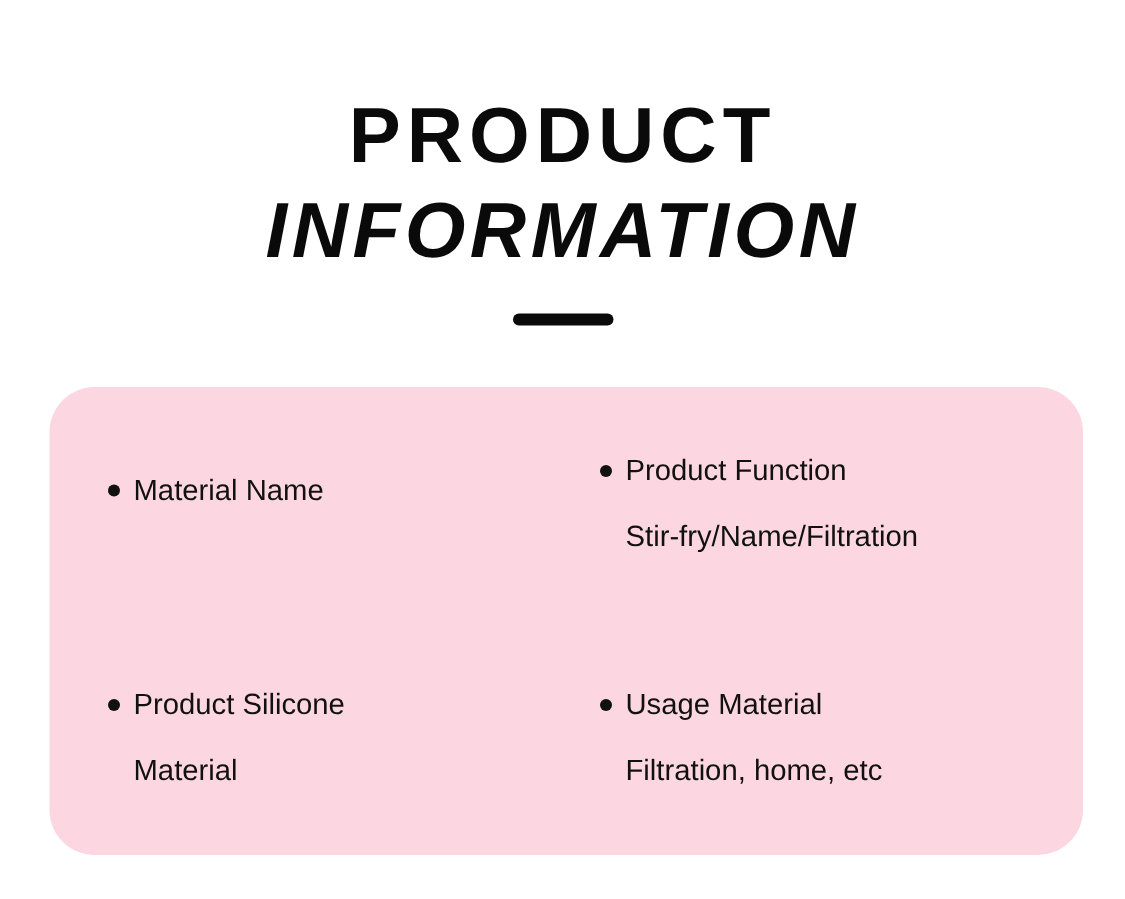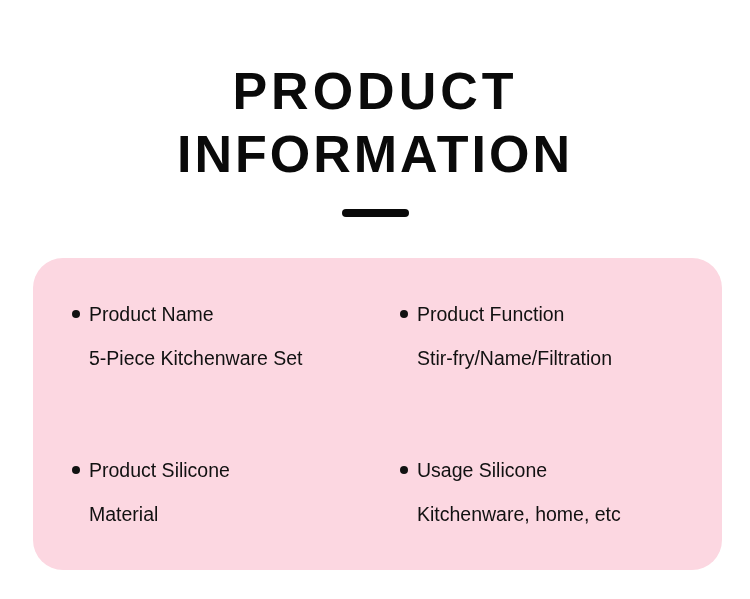--- a/index.html
+++ b/index.html
@@ -39,20 +39,21 @@
     font-size: 52px;
     line-height: 63px;
     letter-spacing: 4px;
     color: #0a0a0a;
     text-transform: uppercase;
     white-space: nowrap;
   }
 
   .title-line-2 {
     letter-spacing: 3px;
+    font-style: italic;
   }
 
   .divider-wrap {
     position: absolute;
     left: 0;
     top: 209px;
     width: 750px;
     display: flex;
     justify-content: center;
   }
@@ -142,23 +143,22 @@
   <div class="divider-wrap">
     <div class="divider"></div>
   </div>
 
   <div class="info-panel">
     <div class="info-grid">
 
       <div class="info-cell">
         <div class="cell-label">
           <span class="bullet"></span>
-          <span>Product Name</span>
+          <span>Material Name</span>
         </div>
-        <div class="cell-value">5-Piece Kitchenware Set</div>
       </div>
 
       <div class="info-cell cell-right">
         <div class="cell-label">
           <span class="bullet"></span>
           <span>Product Function</span>
         </div>
         <div class="cell-value">Stir-fry/Name/Filtration</div>
       </div>
 
@@ -166,21 +166,21 @@
         <div class="cell-label">
           <span class="bullet"></span>
           <span>Product Silicone</span>
         </div>
         <div class="cell-value">Material</div>
       </div>
 
       <div class="info-cell cell-right">
         <div class="cell-label">
           <span class="bullet"></span>
-          <span>Usage Silicone</span>
+          <span>Usage Material</span>
         </div>
-        <div class="cell-value">Kitchenware, home, etc</div>
+        <div class="cell-value">Filtration, home, etc</div>
       </div>
 
     </div>
   </div>
 
 </div>
 
 </body></html>

